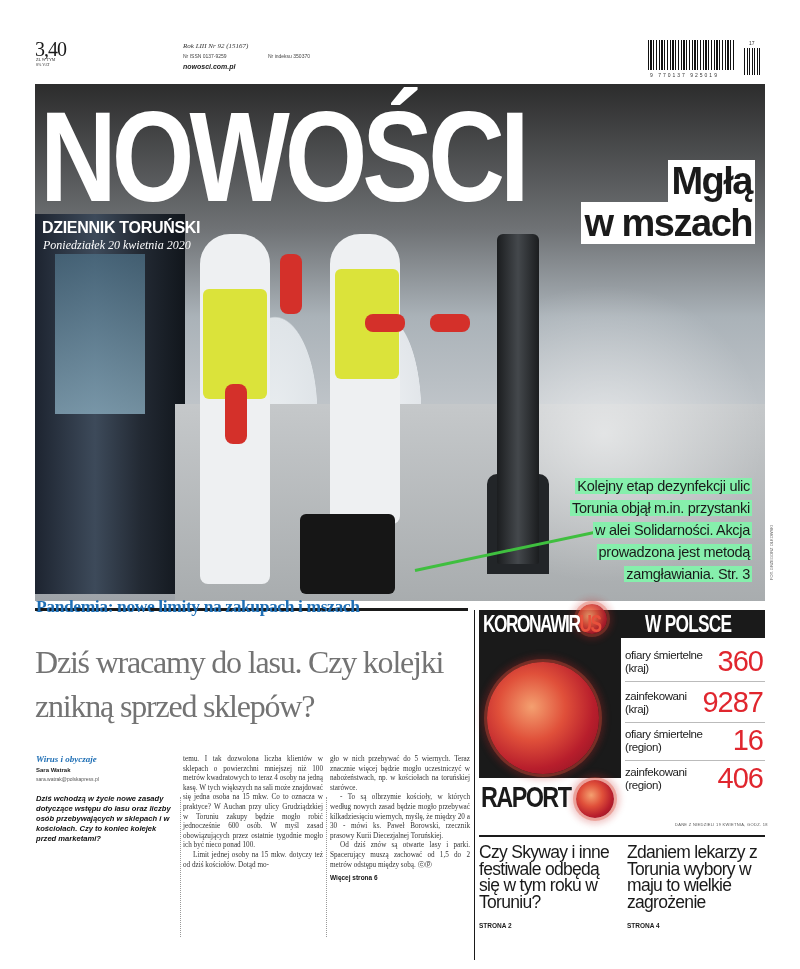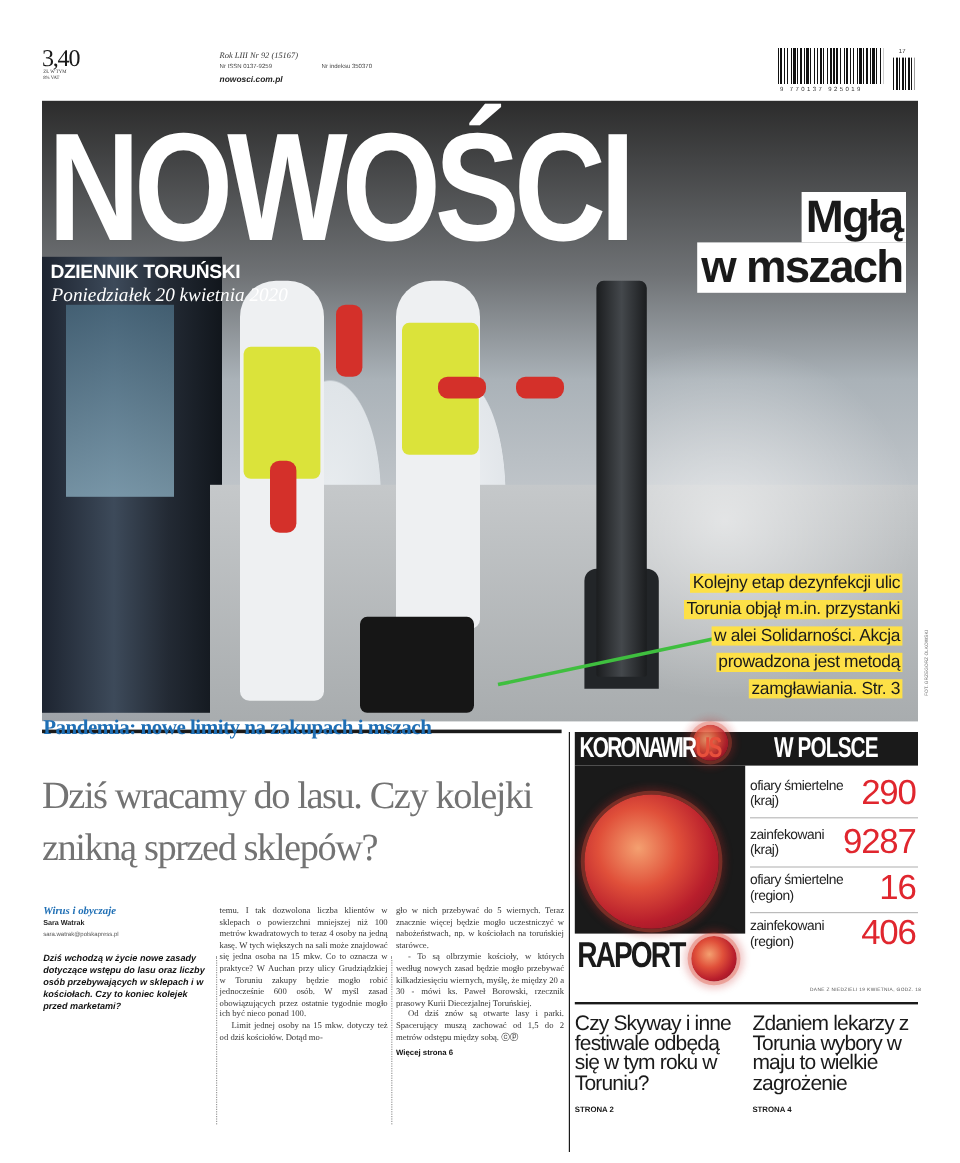--- a/index.html
+++ b/index.html
@@ -45,27 +45,27 @@
   .hero .glove { position: absolute; width: 22px; height: 60px; background: #d4302a; border-radius: 8px; }
   .hero .machine { position: absolute; left: 265px; top: 430px; width: 95px; height: 80px; background: #161616; border-radius: 6px; }
   .hero .hose { position: absolute; left: 380px; top: 485px; width: 200px; height: 3px; background: #3fbf3f; transform: rotate(-12deg); transform-origin: left; }
   .hero .mist { position: absolute; left: 500px; top: 200px; width: 230px; height: 300px;
     background: radial-gradient(ellipse at 30% 50%, rgba(255,255,255,.55), rgba(255,255,255,0) 70%); }
 
   .logo { position: absolute; left: 40px; top: 97px; font-family: "Liberation Sans", sans-serif; font-weight: bold;
     font-size: 128px; line-height: 120px; color: #ffffff; letter-spacing: -6px; transform: scaleX(0.83); transform-origin: left top;
     text-shadow: 0 0 1px rgba(0,0,0,.2); }
   .logo-sub { position: absolute; left: 42px; top: 219px; font-weight: bold; font-size: 16px; color: #ffffff; letter-spacing: -0.3px; }
-  .logo-date { position: absolute; left: 43px; top: 238px; font-family: "Liberation Serif", serif; font-style: italic; font-size: 16px; color: #ffffff; }
+  .logo-date { position: absolute; left: 43px; top: 238px; font-family: "Liberation Serif", serif; font-style: italic; font-size: 12px; color: #ffffff; }
 
   .teaser { position: absolute; right: 45px; top: 160px; text-align: right; font-weight: bold; font-size: 38px; line-height: 42px; letter-spacing: -1.5px; }
   .teaser span { display: inline-block; background: #ffffff; color: #1a1a1a; padding: 0 3px; }
 
   .caption { position: absolute; right: 48px; top: 475px; text-align: right; font-size: 14.5px; line-height: 22px; letter-spacing: -0.3px; }
-  .caption span { background: #fde047; padding: 0 2px; box-decoration-break: clone; -webkit-box-decoration-break: clone; }
+  .caption span { background: #86efac; padding: 0 2px; box-decoration-break: clone; -webkit-box-decoration-break: clone; }
 
   .photo-credit { position: absolute; left: 769px; top: 525px; font-size: 4px; color: #666; writing-mode: vertical-rl; transform: rotate(180deg); }
 
   
   .rule-top { position: absolute; left: 35px; top: 608px; width: 433px; height: 3px; background: #1a1a1a; }
   .kicker { position: absolute; left: 36px; top: 596px; font-family: "Liberation Serif", serif; font-weight: bold; font-size: 17.5px; color: #1f6fb5; letter-spacing: -0.4px; }
   .headline { position: absolute; left: 35px; top: 640px; width: 440px; font-family: "Liberation Serif", serif; font-size: 32px; line-height: 44px; letter-spacing: -1.2px; color: #737373; }
 
   .col { position: absolute; top: 755px; width: 140px; font-family: "Liberation Serif", serif; font-size: 7.2px; line-height: 9.6px; color: #333; text-align: justify; }
   .col1 { left: 36px; }
@@ -195,21 +195,21 @@
   <div class="corona-left-bg"></div>
   <div class="virus big"></div>
   <div class="virus top"></div>
   <div class="virus small"></div>
   <div class="corona-title"><span>KORONAWIR</span><span class="red">US</span></div>
   <div class="wpolsce">W POLSCE</div>
   <div class="raport">RAPORT</div>
 
   <div class="stat s1">
     <div class="lbl"><span>ofiary śmiertelne</span><br><span>(kraj)</span></div>
-    <div class="num">290</div>
+    <div class="num">360</div>
   </div>
   <div class="stat s2">
     <div class="lbl"><span>zainfekowani</span><br><span>(kraj)</span></div>
     <div class="num">9287</div>
   </div>
   <div class="stat s3">
     <div class="lbl"><span>ofiary śmiertelne</span><br><span>(region)</span></div>
     <div class="num">16</div>
   </div>
   <div class="stat s4">

